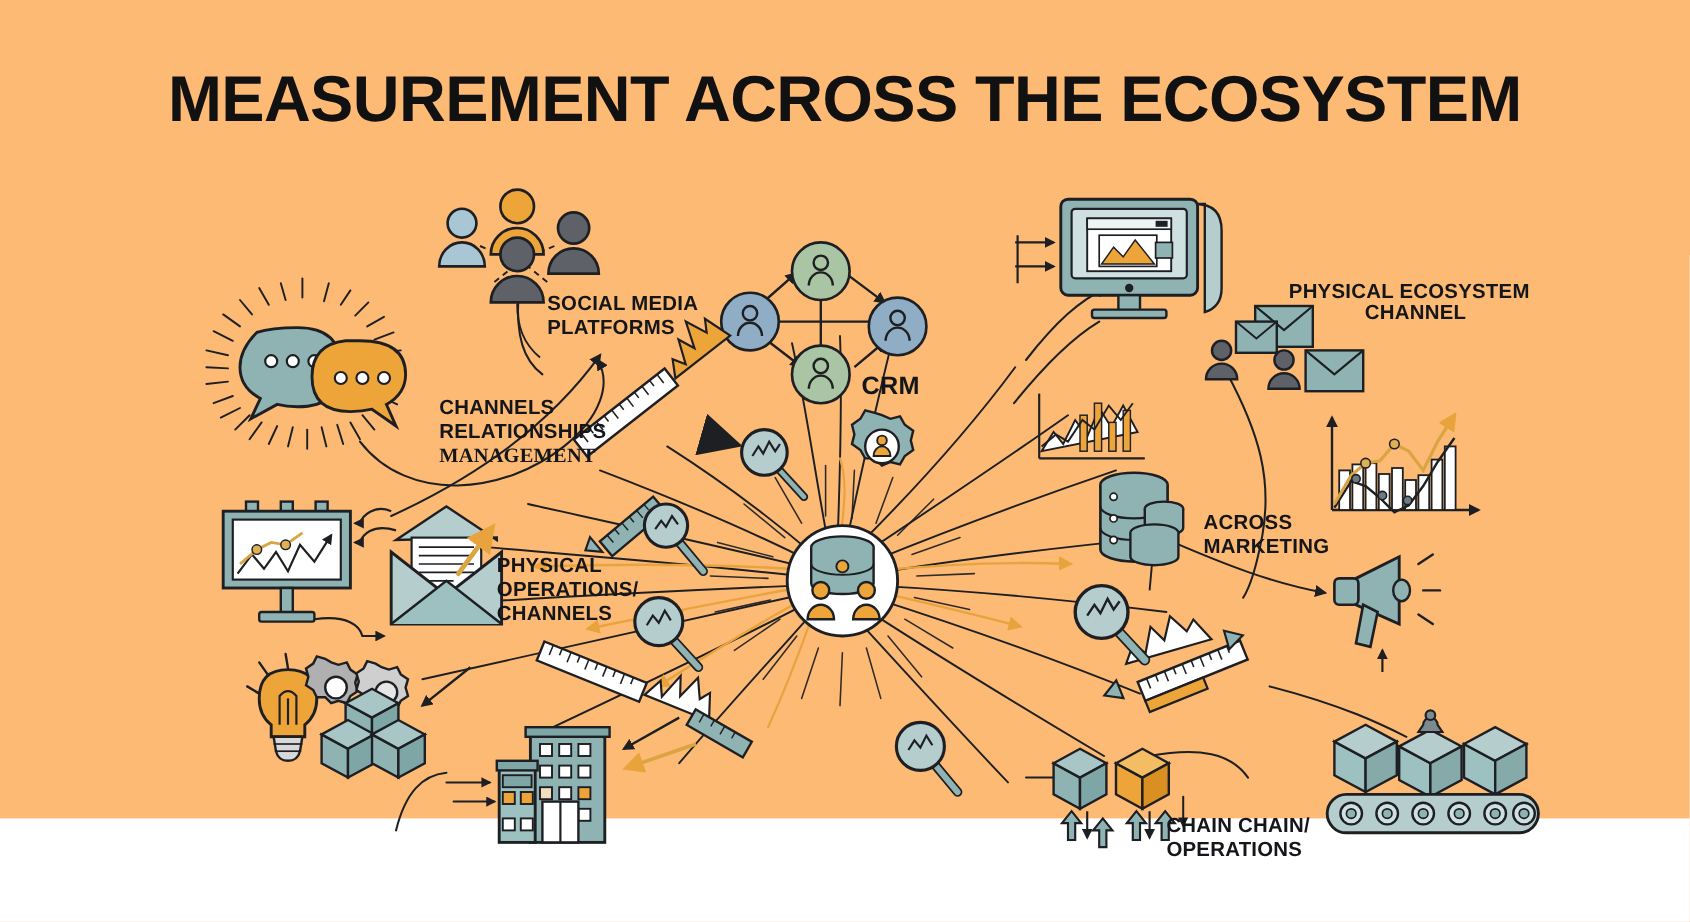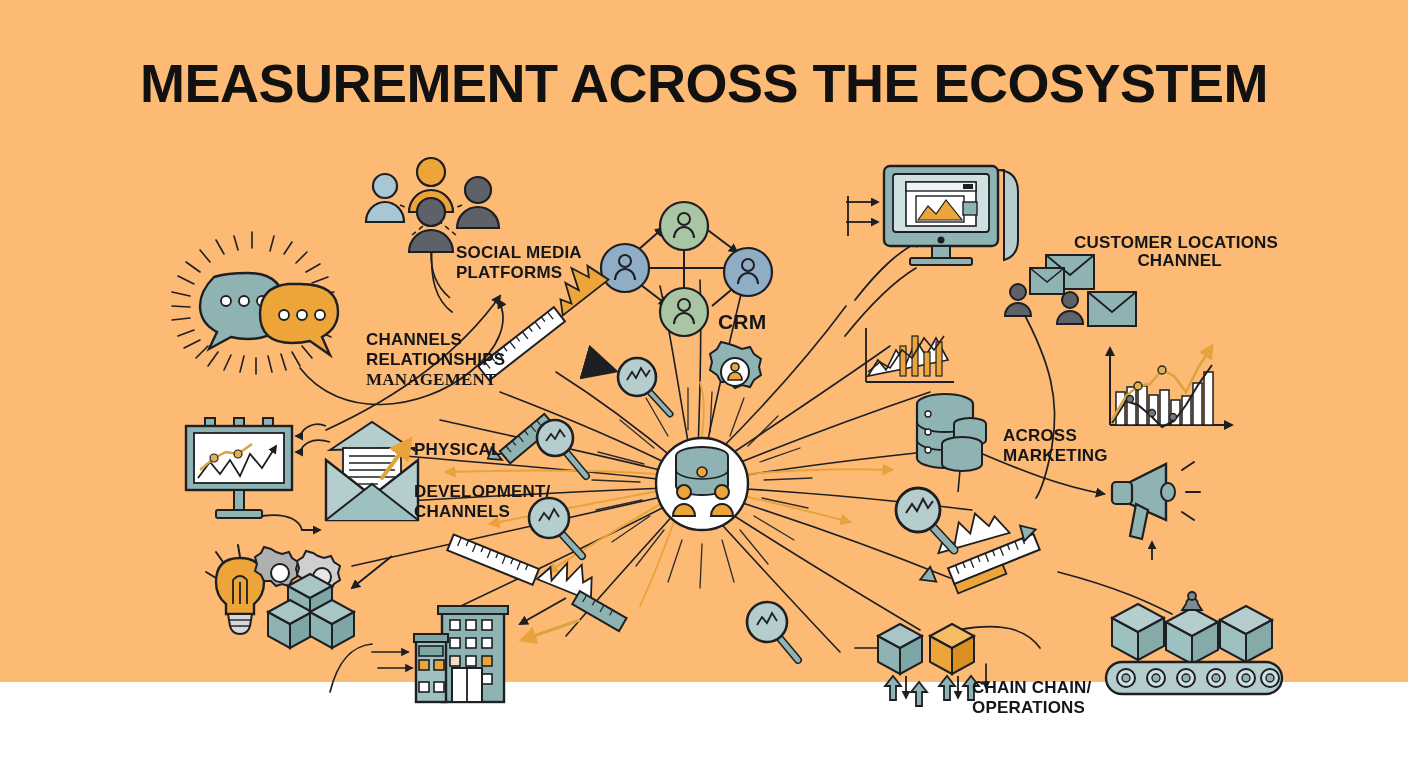--- a/index.html
+++ b/index.html
@@ -653,25 +653,25 @@
 
   <div class="lbl" style="left:456px;top:243px;">SOCIAL MEDIA</div>
   <div class="lbl" style="left:456px;top:263px;">PLATFORMS</div>
 
   <div class="lbl" style="left:366px;top:330px;">CHANNELS</div>
   <div class="lbl" style="left:366px;top:350px;">RELATIONSHIPS</div>
   <div class="lbl" style="left:366px;top:370px;font-family:Liberation Serif, serif;">MANAGEMENT</div>
 
   <div class="lbl" style="left:718px;top:312px;font-size:21px;">CRM</div>
 
-  <div class="lbl" style="left:414px;top:440px;text-align:right;">PHYSICAL</div>
-  <div class="lbl" style="left:414px;top:482px;">DEVELOPMENT/</div>
+  <div class="lbl" style="left:414px;top:462px;text-align:right;">PHYSICAL</div>
+  <div class="lbl" style="left:414px;top:482px;">OPERATIONS/</div>
   <div class="lbl" style="left:414px;top:502px;">CHANNELS</div>
 
-  <div class="lbl" style="left:1074px;top:233px;">CUSTOMER LOCATIONS</div>
+  <div class="lbl" style="left:1074px;top:233px;">PHYSICAL ECOSYSTEM</div>
   <div class="lbl" style="left:1098px;top:251px;">        CHANNEL</div>
 
   <div class="lbl" style="left:1003px;top:426px;">ACROSS</div>
   <div class="lbl" style="left:1003px;top:446px;">MARKETING</div>
 
   <div class="lbl" style="left:972px;top:678px;">CHAIN CHAIN/</div>
   <div class="lbl" style="left:972px;top:698px;">OPERATIONS</div>
 
 </div>
 

